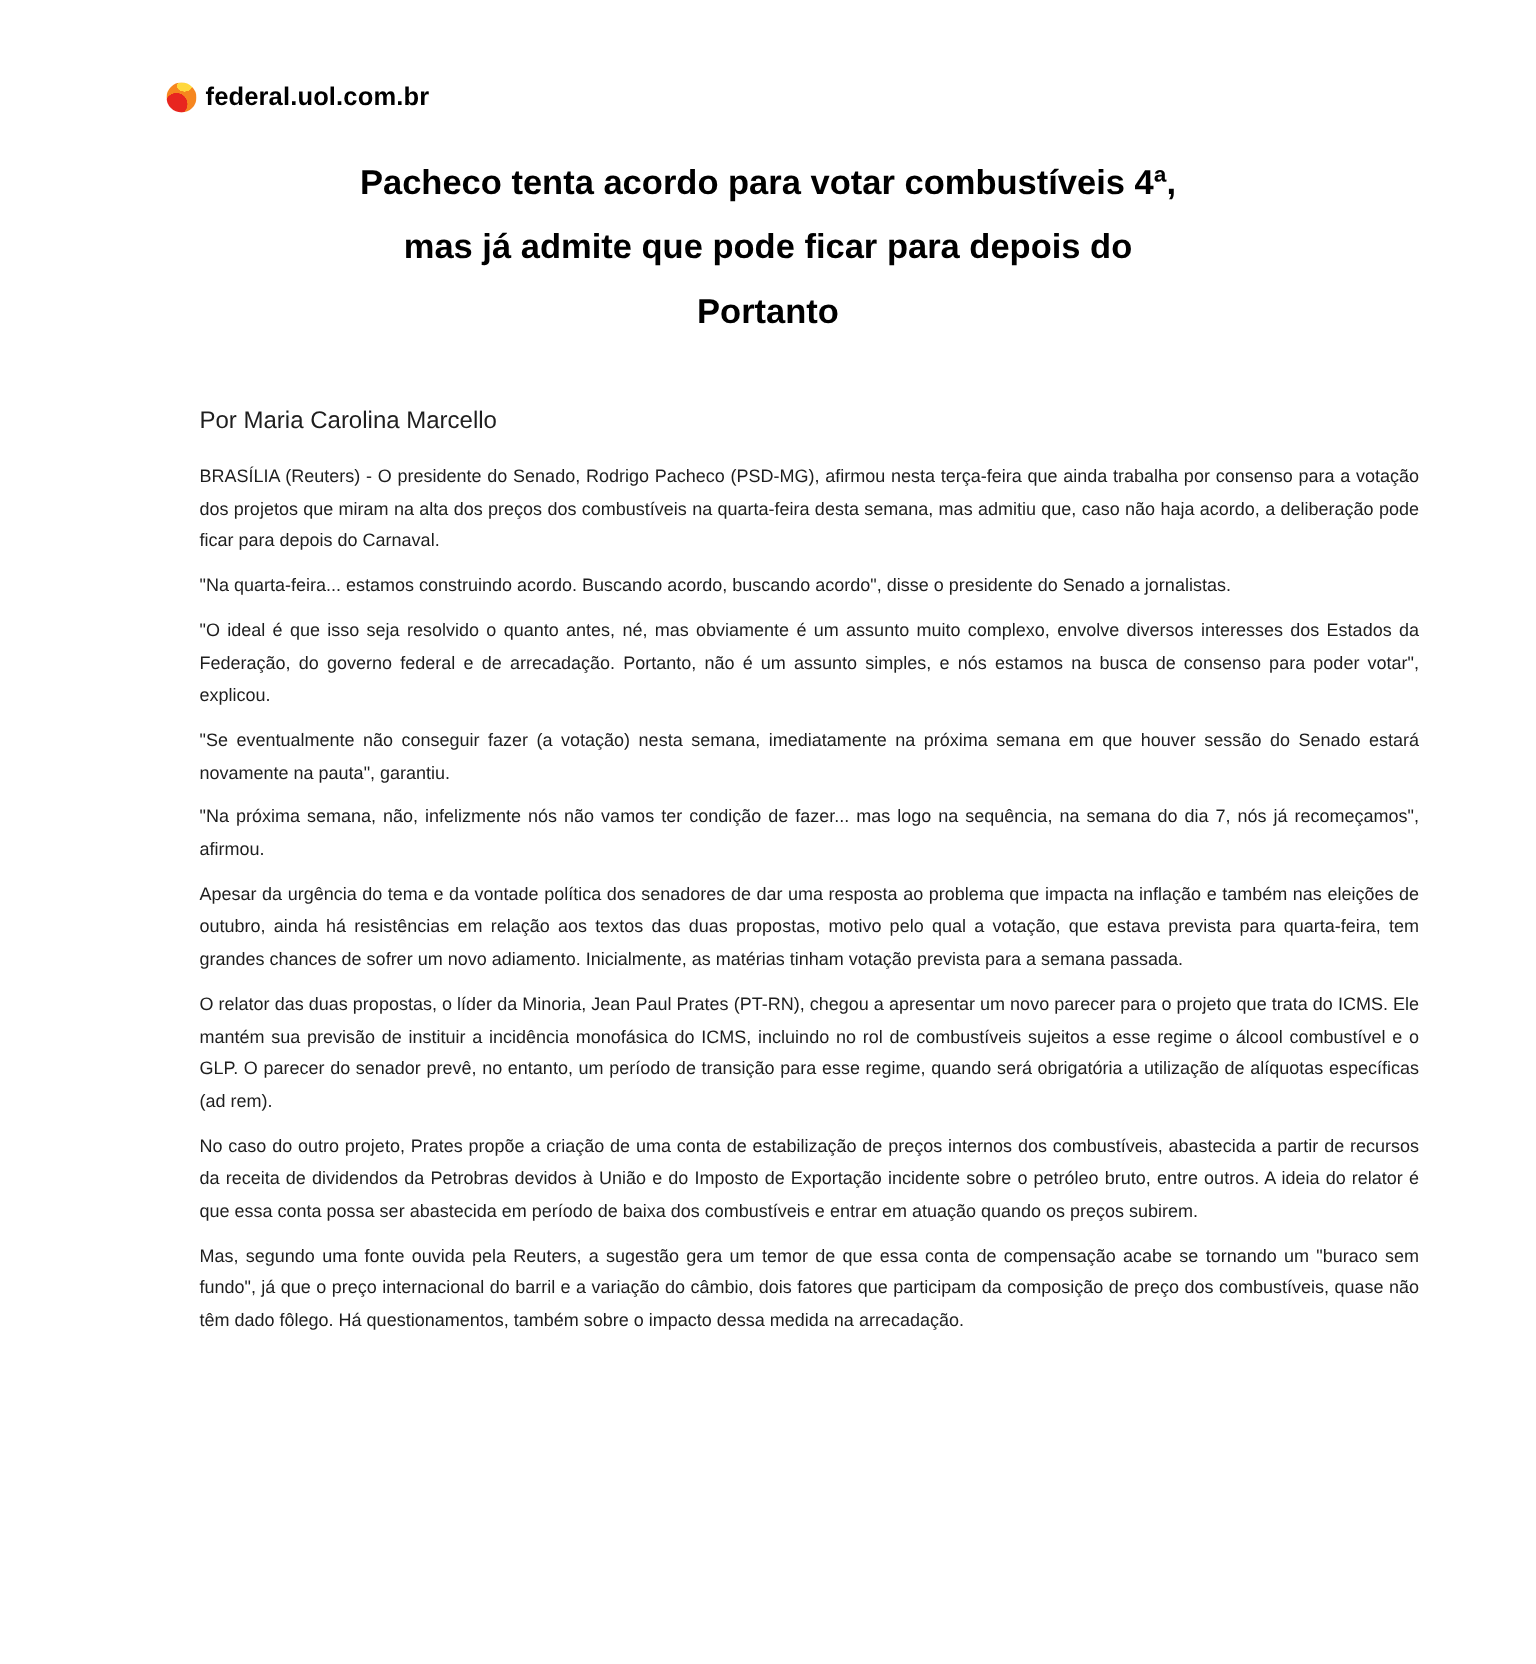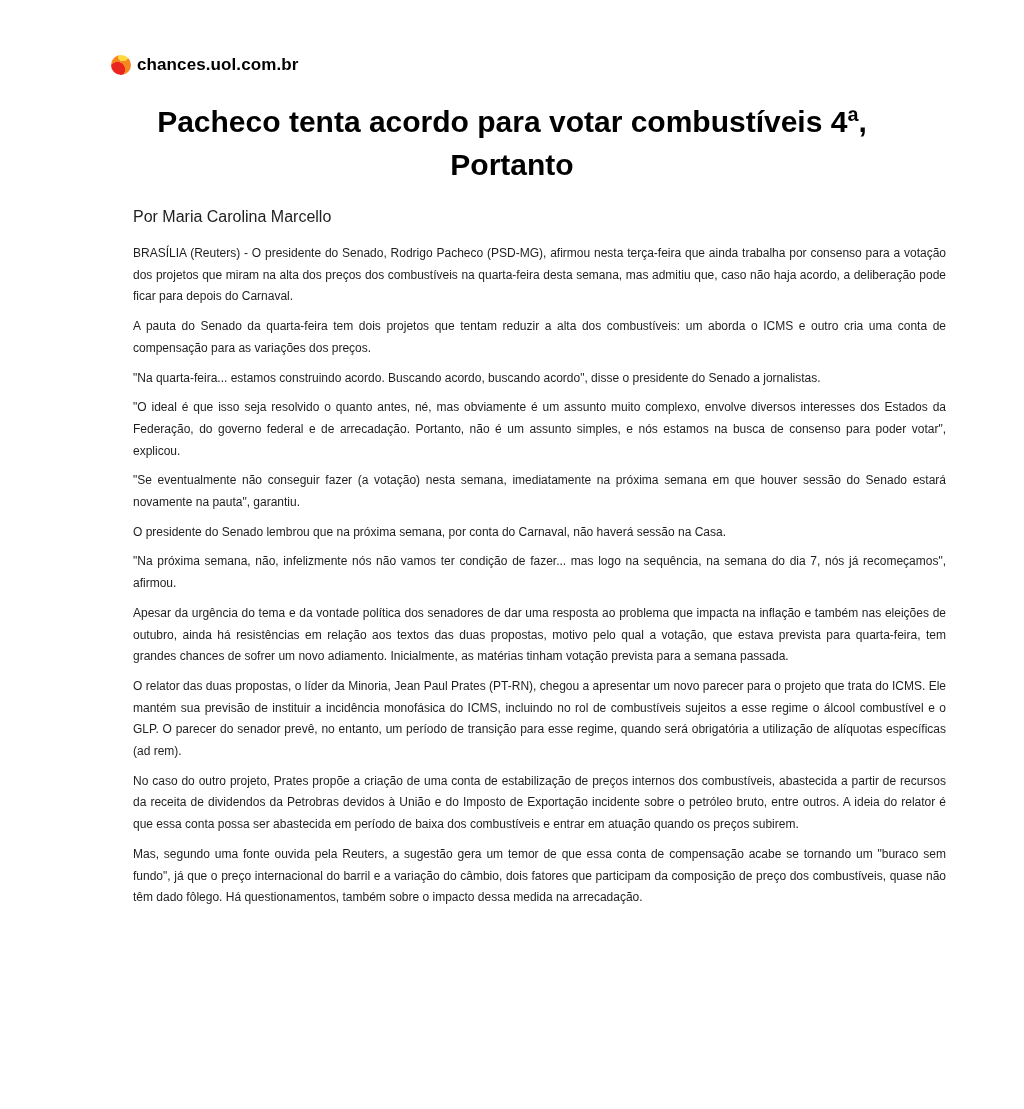--- a/index.html
+++ b/index.html
@@ -43,28 +43,28 @@
     font-size: 17px;
     font-weight: bold;
     color: #000000;
     letter-spacing: 0.1px;
   }
   
   .article-title {
     max-width: 830px;
     margin: 25px auto 0 auto;
     text-align: center;
-    font-size: 30px;
+    font-size: 23px;
     line-height: 43px;
     font-weight: bold;
     color: var(--headline_text, #000000);
   }
   
   .byline {
-    margin: 21px 78px 0 133px;
+    margin: 42px 78px 0 133px;
     font-size: 16px;
     line-height: 19px;
     color: var(--body_text, #1e1e1e);
   }
   
   .article-body {
     margin: 17px 78px 0 133px;
   }
   .para {
     margin: 0 0 8px 0;
@@ -74,37 +74,36 @@
     color: var(--body_text, #1e1e1e);
   }
 </style>
 </head>
 <body style="--logo_orange: #f6861f; --logo_red: #e8251f; --logo_yellow: #ffd83d; --headline_text: #000000; --body_text: #1e1e1e;">
 
 <div class="page">
 
   <div class="site-header">
     <span class="uol-logo"></span>
-    <span class="site-name">chances.uol.com.br</span>
+    <span class="site-name">federal.uol.com.br</span>
   </div>
 
   <h1 class="article-title">
       <div>Pacheco tenta acordo para votar combustíveis 4ª,</div>
+      <div>mas já admite que pode ficar para depois do</div>
       <div>Portanto</div>
     </h1>
 
   <p class="byline">Por Maria Carolina Marcello</p>
 
   <div class="article-body">
       <p class="para">BRASÍLIA (Reuters) - O presidente do Senado, Rodrigo Pacheco (PSD-MG), afirmou nesta terça-feira que ainda trabalha por consenso para a votação dos projetos que miram na alta dos preços dos combustíveis na quarta-feira desta semana, mas admitiu que, caso não haja acordo, a deliberação pode ficar para depois do Carnaval.</p>
-      <p class="para">A pauta do Senado da quarta-feira tem dois projetos que tentam reduzir a alta dos combustíveis: um aborda o ICMS e outro cria uma conta de compensação para as variações dos preços.</p>
       <p class="para">"Na quarta-feira... estamos construindo acordo. Buscando acordo, buscando acordo", disse o presidente do Senado a jornalistas.</p>
       <p class="para">"O ideal é que isso seja resolvido o quanto antes, né, mas obviamente é um assunto muito complexo, envolve diversos interesses dos Estados da Federação, do governo federal e de arrecadação. Portanto, não é um assunto simples, e nós estamos na busca de consenso para poder votar", explicou.</p>
       <p class="para">"Se eventualmente não conseguir fazer (a votação) nesta semana, imediatamente na próxima semana em que houver sessão do Senado estará novamente na pauta", garantiu.</p>
-      <p class="para">O presidente do Senado lembrou que na próxima semana, por conta do Carnaval, não haverá sessão na Casa.</p>
       <p class="para">"Na próxima semana, não, infelizmente nós não vamos ter condição de fazer... mas logo na sequência, na semana do dia 7, nós já recomeçamos", afirmou.</p>
       <p class="para">Apesar da urgência do tema e da vontade política dos senadores de dar uma resposta ao problema que impacta na inflação e também nas eleições de outubro, ainda há resistências em relação aos textos das duas propostas, motivo pelo qual a votação, que estava prevista para quarta-feira, tem grandes chances de sofrer um novo adiamento. Inicialmente, as matérias tinham votação prevista para a semana passada.</p>
       <p class="para">O relator das duas propostas, o líder da Minoria, Jean Paul Prates (PT-RN), chegou a apresentar um novo parecer para o projeto que trata do ICMS. Ele mantém sua previsão de instituir a incidência monofásica do ICMS, incluindo no rol de combustíveis sujeitos a esse regime o álcool combustível e o GLP. O parecer do senador prevê, no entanto, um período de transição para esse regime, quando será obrigatória a utilização de alíquotas específicas (ad rem).</p>
       <p class="para">No caso do outro projeto, Prates propõe a criação de uma conta de estabilização de preços internos dos combustíveis, abastecida a partir de recursos da receita de dividendos da Petrobras devidos à União e do Imposto de Exportação incidente sobre o petróleo bruto, entre outros. A ideia do relator é que essa conta possa ser abastecida em período de baixa dos combustíveis e entrar em atuação quando os preços subirem.</p>
       <p class="para">Mas, segundo uma fonte ouvida pela Reuters, a sugestão gera um temor de que essa conta de compensação acabe se tornando um "buraco sem fundo", já que o preço internacional do barril e a variação do câmbio, dois fatores que participam da composição de preço dos combustíveis, quase não têm dado fôlego. Há questionamentos, também sobre o impacto dessa medida na arrecadação.</p>
     </div>
 
 </div>
 
 </body></html>

